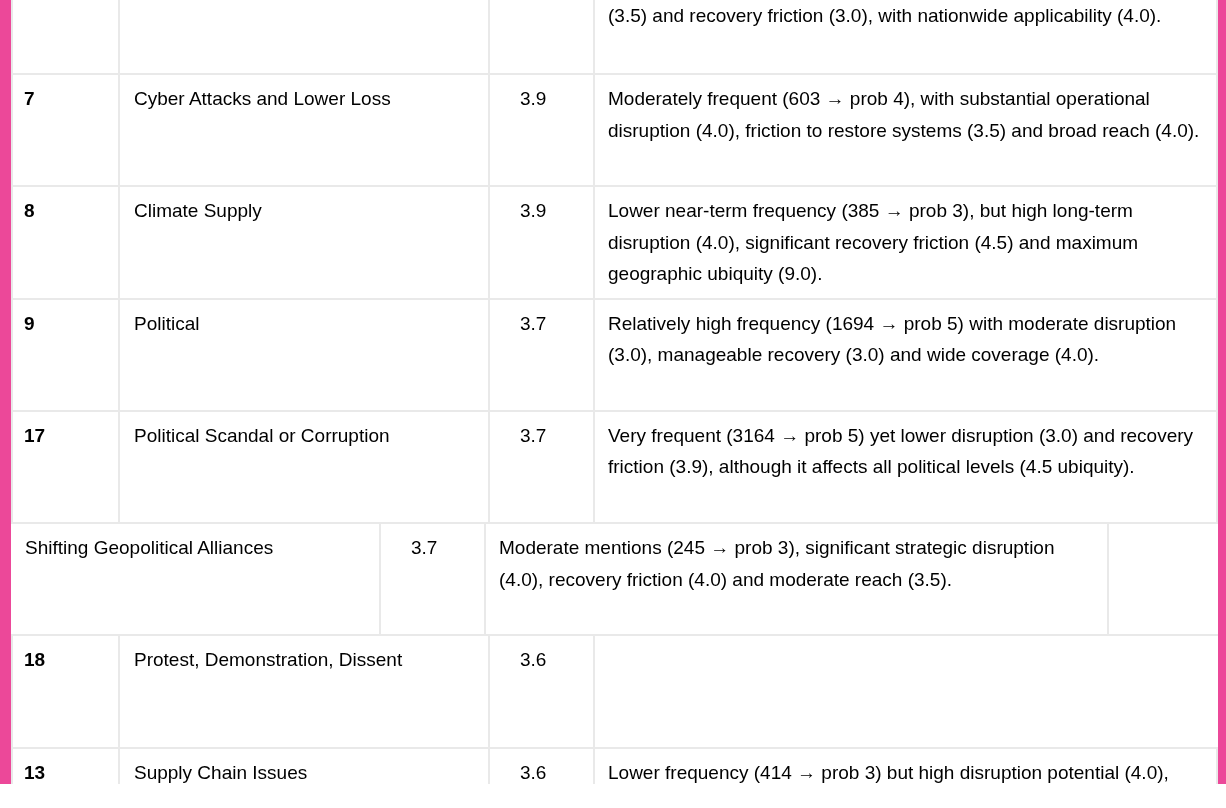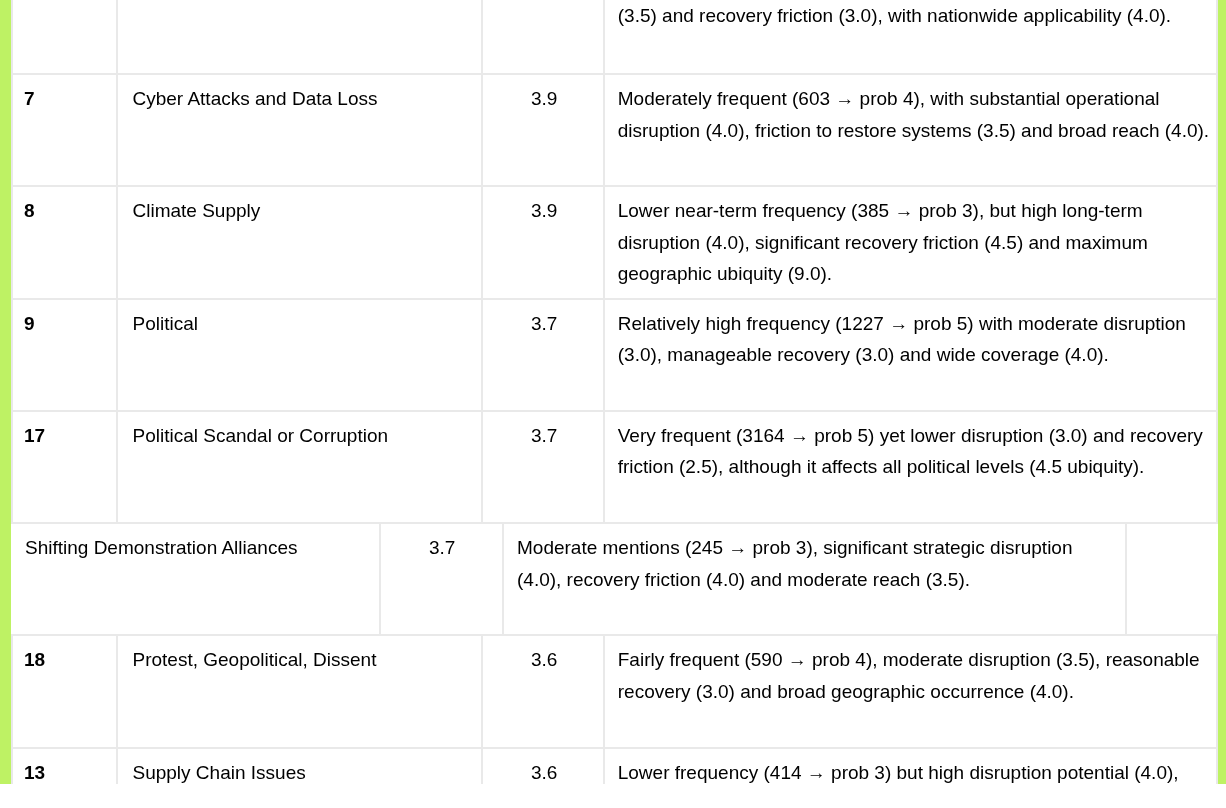--- a/index.html
+++ b/index.html
@@ -2,21 +2,21 @@
 <html><head>
 <meta charset="utf-8">
 <style>
   * { margin: 0; padding: 0; }
   html, body { background: #ffffff; }
   .screen {
     position: relative;
     width: 1226px;
     height: 784px;
     overflow: hidden;
-    background: #bef264;
+    background: #ec4899;
     font-family: "Liberation Sans", "DejaVu Sans", sans-serif;
     color: #000000;
   }
   .doc-table {
     position: absolute;
     left: 11px;
     top: 0;
     width: 1207px;
   }
   .t-row {
@@ -44,21 +44,20 @@
     padding-left: 11px;
   }
   .cell.topic {
     width: 370px;
     padding-left: 14px;
     padding-right: 8px;
   }
   .cell.score {
     width: 105px;
     padding-left: 30px;
-    margin-left: 18px;
   }
   .cell.desc {
     width: 623px;
     padding-left: 13px;
     padding-right: 5px;
   }
 </style>
 </head>
 <body>
 
@@ -67,57 +66,56 @@
 
     <div class="t-row partial">
       <div class="cell rank"></div>
       <div class="cell topic"></div>
       <div class="cell score"></div>
       <div class="cell desc">(3.5) and recovery friction (3.0), with nationwide applicability (4.0).</div>
     </div>
 
     <div class="t-row">
       <div class="cell rank">7</div>
-      <div class="cell topic">Cyber Attacks and Data Loss</div>
+      <div class="cell topic">Cyber Attacks and Lower Loss</div>
       <div class="cell score">3.9</div>
       <div class="cell desc">Moderately frequent (603 → prob 4), with substantial operational disruption (4.0), friction to restore systems (3.5) and broad reach (4.0).</div>
     </div>
 
     <div class="t-row">
       <div class="cell rank">8</div>
       <div class="cell topic">Climate Supply</div>
       <div class="cell score">3.9</div>
       <div class="cell desc">Lower near-term frequency (385 → prob 3), but high long-term disruption (4.0), significant recovery friction (4.5) and maximum geographic ubiquity (9.0).</div>
     </div>
 
     <div class="t-row">
       <div class="cell rank">9</div>
       <div class="cell topic">Political</div>
       <div class="cell score">3.7</div>
-      <div class="cell desc">Relatively high frequency (1227 → prob 5) with moderate disruption (3.0), manageable recovery (3.0) and wide coverage (4.0).</div>
+      <div class="cell desc">Relatively high frequency (1694 → prob 5) with moderate disruption (3.0), manageable recovery (3.0) and wide coverage (4.0).</div>
     </div>
 
     <div class="t-row">
       <div class="cell rank">17</div>
       <div class="cell topic">Political Scandal or Corruption</div>
       <div class="cell score">3.7</div>
-      <div class="cell desc">Very frequent (3164 → prob 5) yet lower disruption (3.0) and recovery friction (2.5), although it affects all political levels (4.5 ubiquity).</div>
+      <div class="cell desc">Very frequent (3164 → prob 5) yet lower disruption (3.0) and recovery friction (3.9), although it affects all political levels (4.5 ubiquity).</div>
     </div>
 
     <div class="t-row">
-      <div class="cell topic">Shifting Demonstration Alliances</div>
+      <div class="cell topic">Shifting Geopolitical Alliances</div>
       <div class="cell score">3.7</div>
       <div class="cell desc">Moderate mentions (245 → prob 3), significant strategic disruption (4.0), recovery friction (4.0) and moderate reach (3.5).</div>
     </div>
 
     <div class="t-row">
       <div class="cell rank">18</div>
-      <div class="cell topic">Protest, Geopolitical, Dissent</div>
+      <div class="cell topic">Protest, Demonstration, Dissent</div>
       <div class="cell score">3.6</div>
-      <div class="cell desc">Fairly frequent (590 → prob 4), moderate disruption (3.5), reasonable recovery (3.0) and broad geographic occurrence (4.0).</div>
     </div>
 
     <div class="t-row">
       <div class="cell rank">13</div>
       <div class="cell topic">Supply Chain Issues</div>
       <div class="cell score">3.6</div>
       <div class="cell desc">Lower frequency (414 → prob 3) but high disruption potential (4.0), moderate recovery friction (3.5) and wide</div>
     </div>
 
   </div>

